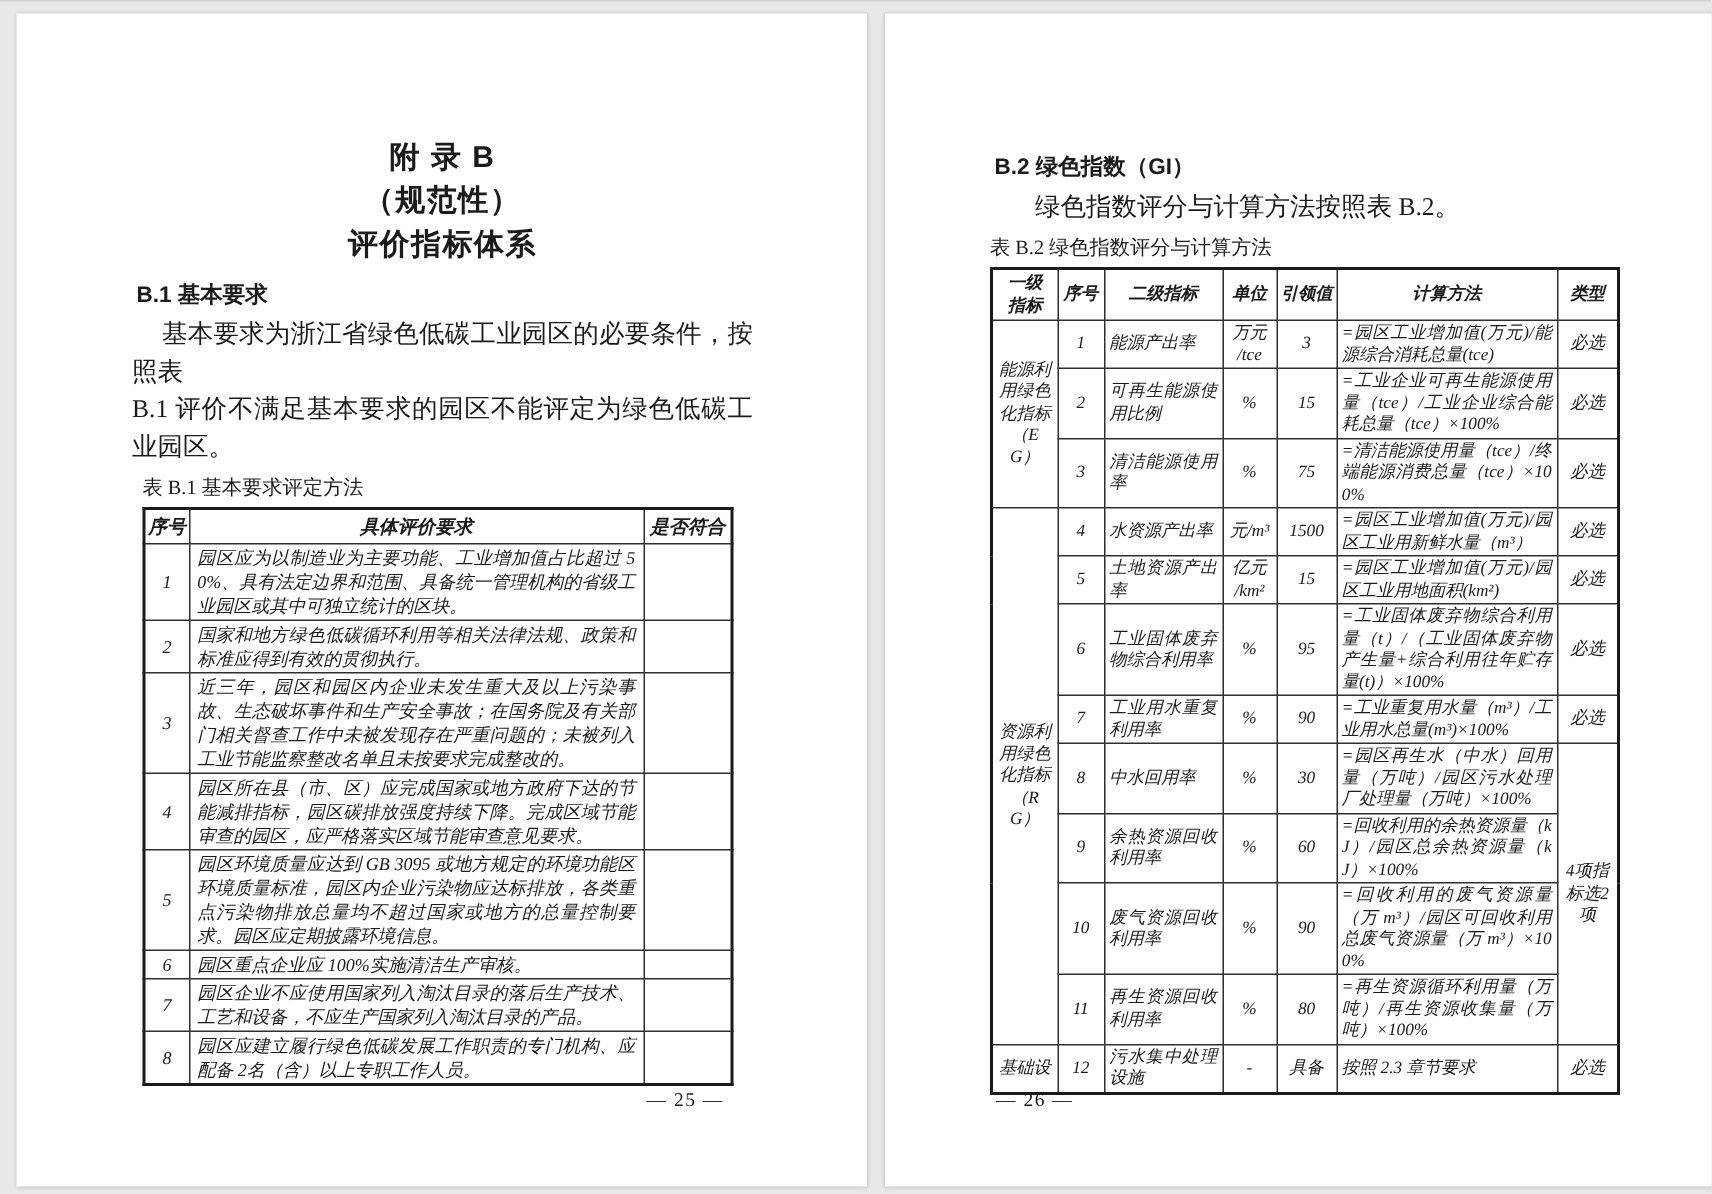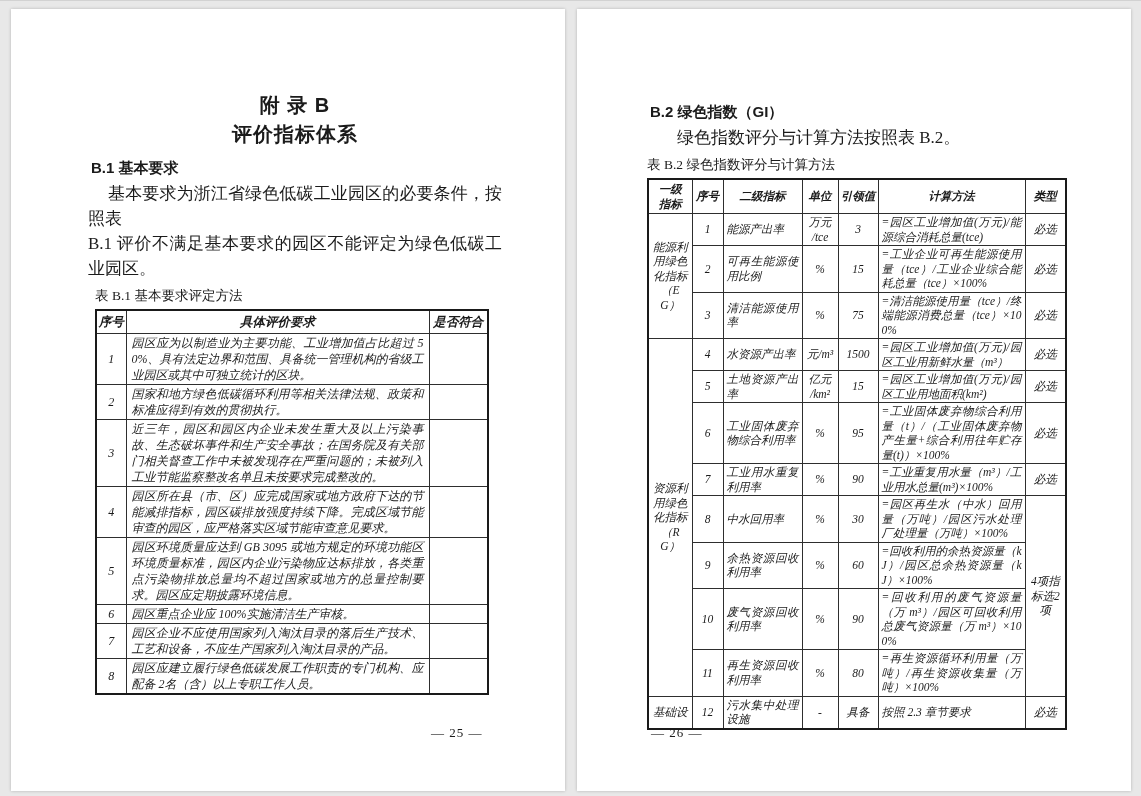--- a/index.html
+++ b/index.html
@@ -9,21 +9,21 @@
     font-family:"Liberation Serif","DejaVu Serif",serif;
     color:#1b1b1b;
   }
   .canvas{
     box-sizing:border-box;width:1141px;height:796px;
     display:flex;gap:12px;padding:8px 8px 6px 11px;
     border-top:1px solid #d2d2d2;
   }
   .page{
     flex:none;width:554px;height:782px;background:#ffffff;
-    position:relative;box-shadow:0 0 3px rgba(0,0,0,0.22);
+    position:relative;box-shadow:0 0 3px rgba(0,0,0,0.22);padding-left:13px;
   }
   
   .cl{position:absolute;left:77px;top:82px;width:414px;}
   .doc-title{
     text-align:center;font-family:"Liberation Sans","DejaVu Sans",sans-serif;
     font-weight:bold;font-size:20px;line-height:29px;letter-spacing:1px;
   }
   .sec-h{
     font-family:"Liberation Sans","DejaVu Sans",sans-serif;
     font-weight:bold;font-size:15px;line-height:20px;margin:9px 0 3px 3px;
@@ -70,20 +70,21 @@
 </style>
 </head>
 <body>
 
 <div class="canvas">
 
   <div class="page">
     <div class="cl">
       <div class="doc-title">
         <div>附 录 B</div>
+        <div>（规范性）</div>
         <div>评价指标体系</div>
       </div>
       <div class="sec-h">B.1 基本要求</div>
       <p class="para">基本要求为浙江省绿色低碳工业园区的必要条件，按照表
 B.1 评价不满足基本要求的园区不能评定为绿色低碳工业园区。</p>
       <div class="tbl-cap">表 B.1 基本要求评定方法</div>
 
       <table class="tbl b1">
         <colgroup>
             <col style="width:30px">

